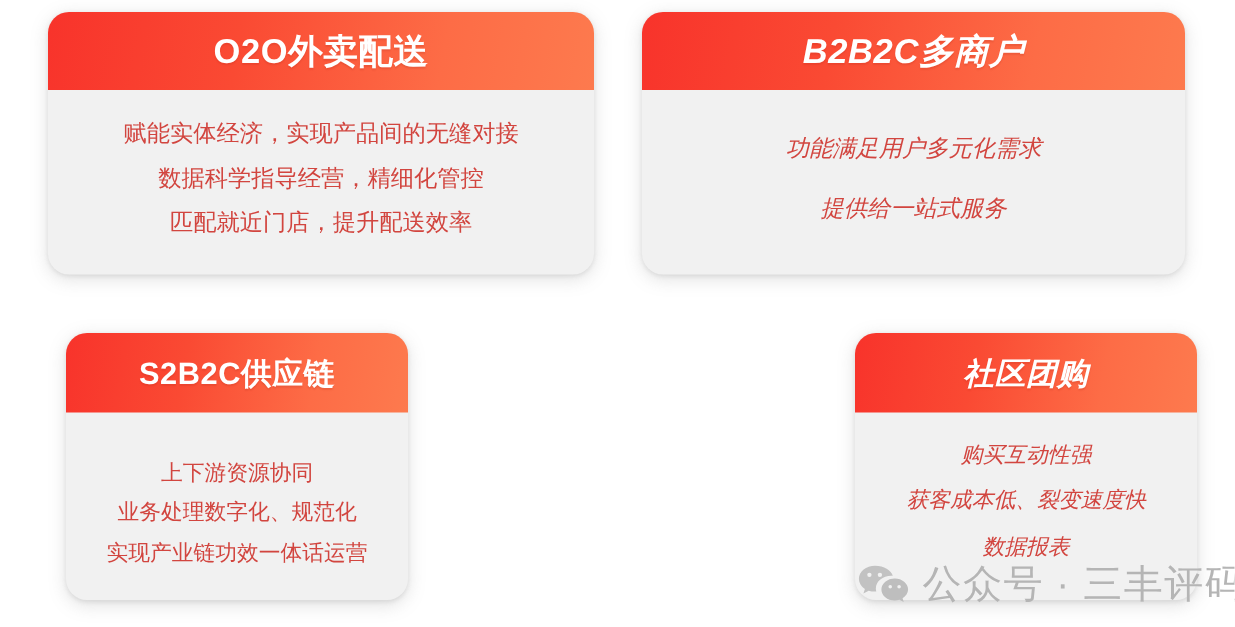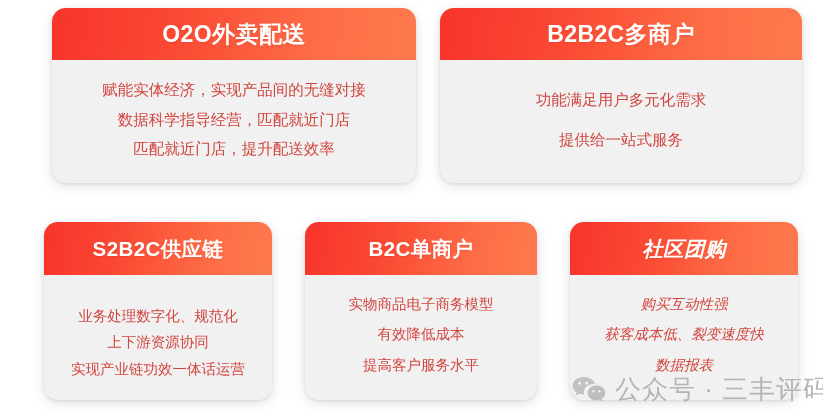--- a/index.html
+++ b/index.html
@@ -59,22 +59,22 @@
     line-height: 1.25;
     white-space: nowrap;
   }
 
   
   .row1 { top: 8px; height: 175px; }
   .row1 .card-header { height: 52px; font-size: 23px; }
   .row1 .card-line { font-size: 15.5px; }
   .row1 .card-body { padding-top: 10px; padding-bottom: 14px; }
 
-  #card-o2o   { left: 52px;  width: 364px; }
-  #card-b2b2c { left: 440px; width: 362px; }
+  #card-o2o   { left: 32px;  width: 364px; }
+  #card-b2b2c { left: 428px; width: 362px; font-style: italic; }
 
   
   .row2 { top: 222px; height: 178px; }
   .row2 .card-header { height: 53px; font-size: 20.5px; }
   .row2 .card-line { font-size: 14.5px; }
   .row2 .card-body { padding-top: 8px; padding-bottom: 14px; }
 
   #card-s2b2c  { left: 44px;  width: 228px; gap: 16px; }
   #card-b2c    { left: 305px; width: 232px; }
   #card-tuangou{ left: 570px; width: 228px; font-style: italic; }
@@ -105,50 +105,42 @@
 </style>
 </head>
 <body>
 
 <div id="board">
 
   <div class="card row1" id="card-o2o">
     <div class="card-header">O2O外卖配送</div>
     <div class="card-body">
       <div class="card-line">赋能实体经济，实现产品间的无缝对接</div>
-      <div class="card-line">数据科学指导经营，匹配就近门店</div>
+      <div class="card-line">数据科学指导经营，精细化管控</div>
       <div class="card-line">匹配就近门店，提升配送效率</div>
     </div>
   </div>
 
   <div class="card row1" id="card-b2b2c">
     <div class="card-header">B2B2C多商户</div>
     <div class="card-body">
       <div class="card-line">功能满足用户多元化需求</div>
       <div class="card-line">提供给一站式服务</div>
     </div>
   </div>
 
   <div class="card row2" id="card-s2b2c">
     <div class="card-header">S2B2C供应链</div>
     <div class="card-body">
+      <div class="card-line">上下游资源协同</div>
       <div class="card-line">业务处理数字化、规范化</div>
-      <div class="card-line">上下游资源协同</div>
       <div class="card-line">实现产业链功效一体话运营</div>
     </div>
   </div>
 
-  <div class="card row2" id="card-b2c">
-    <div class="card-header">B2C单商户</div>
-    <div class="card-body">
-      <div class="card-line">实物商品电子商务模型</div>
-      <div class="card-line">有效降低成本</div>
-      <div class="card-line">提高客户服务水平</div>
-    </div>
-  </div>
 
   <div class="card row2" id="card-tuangou">
     <div class="card-header">社区团购</div>
     <div class="card-body">
       <div class="card-line">购买互动性强</div>
       <div class="card-line">获客成本低、裂变速度快</div>
       <div class="card-line">数据报表</div>
     </div>
   </div>
 

